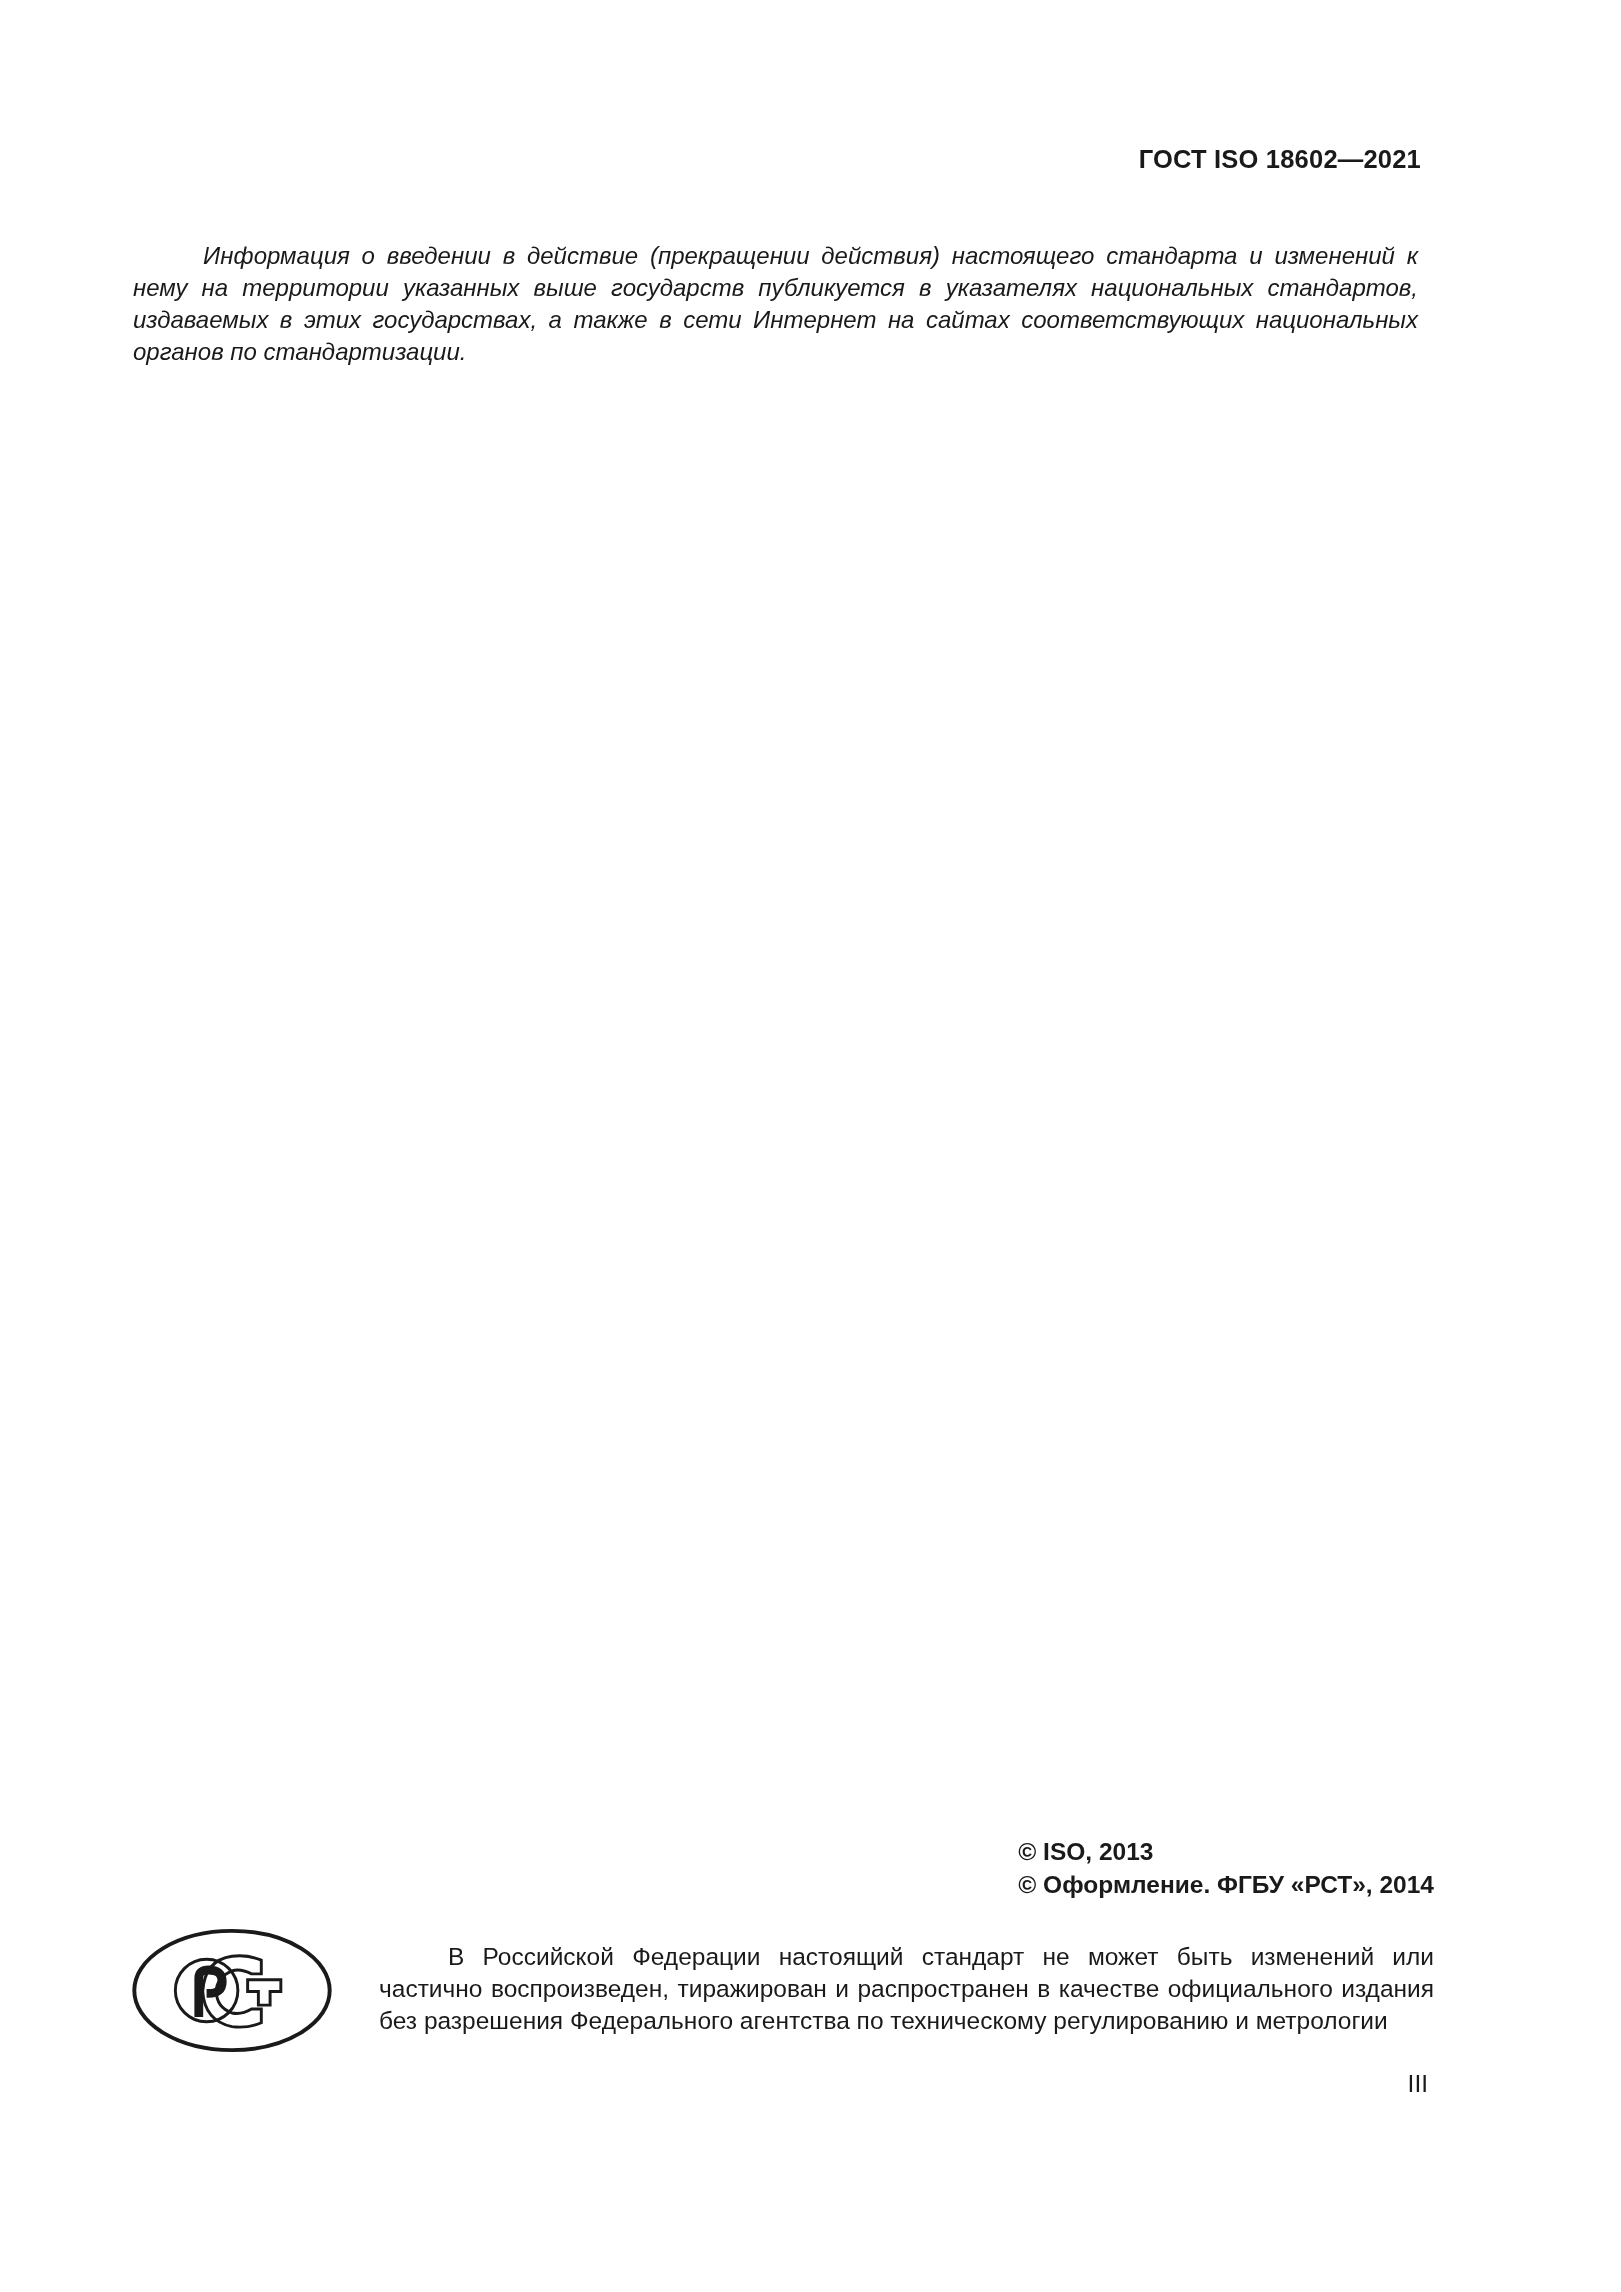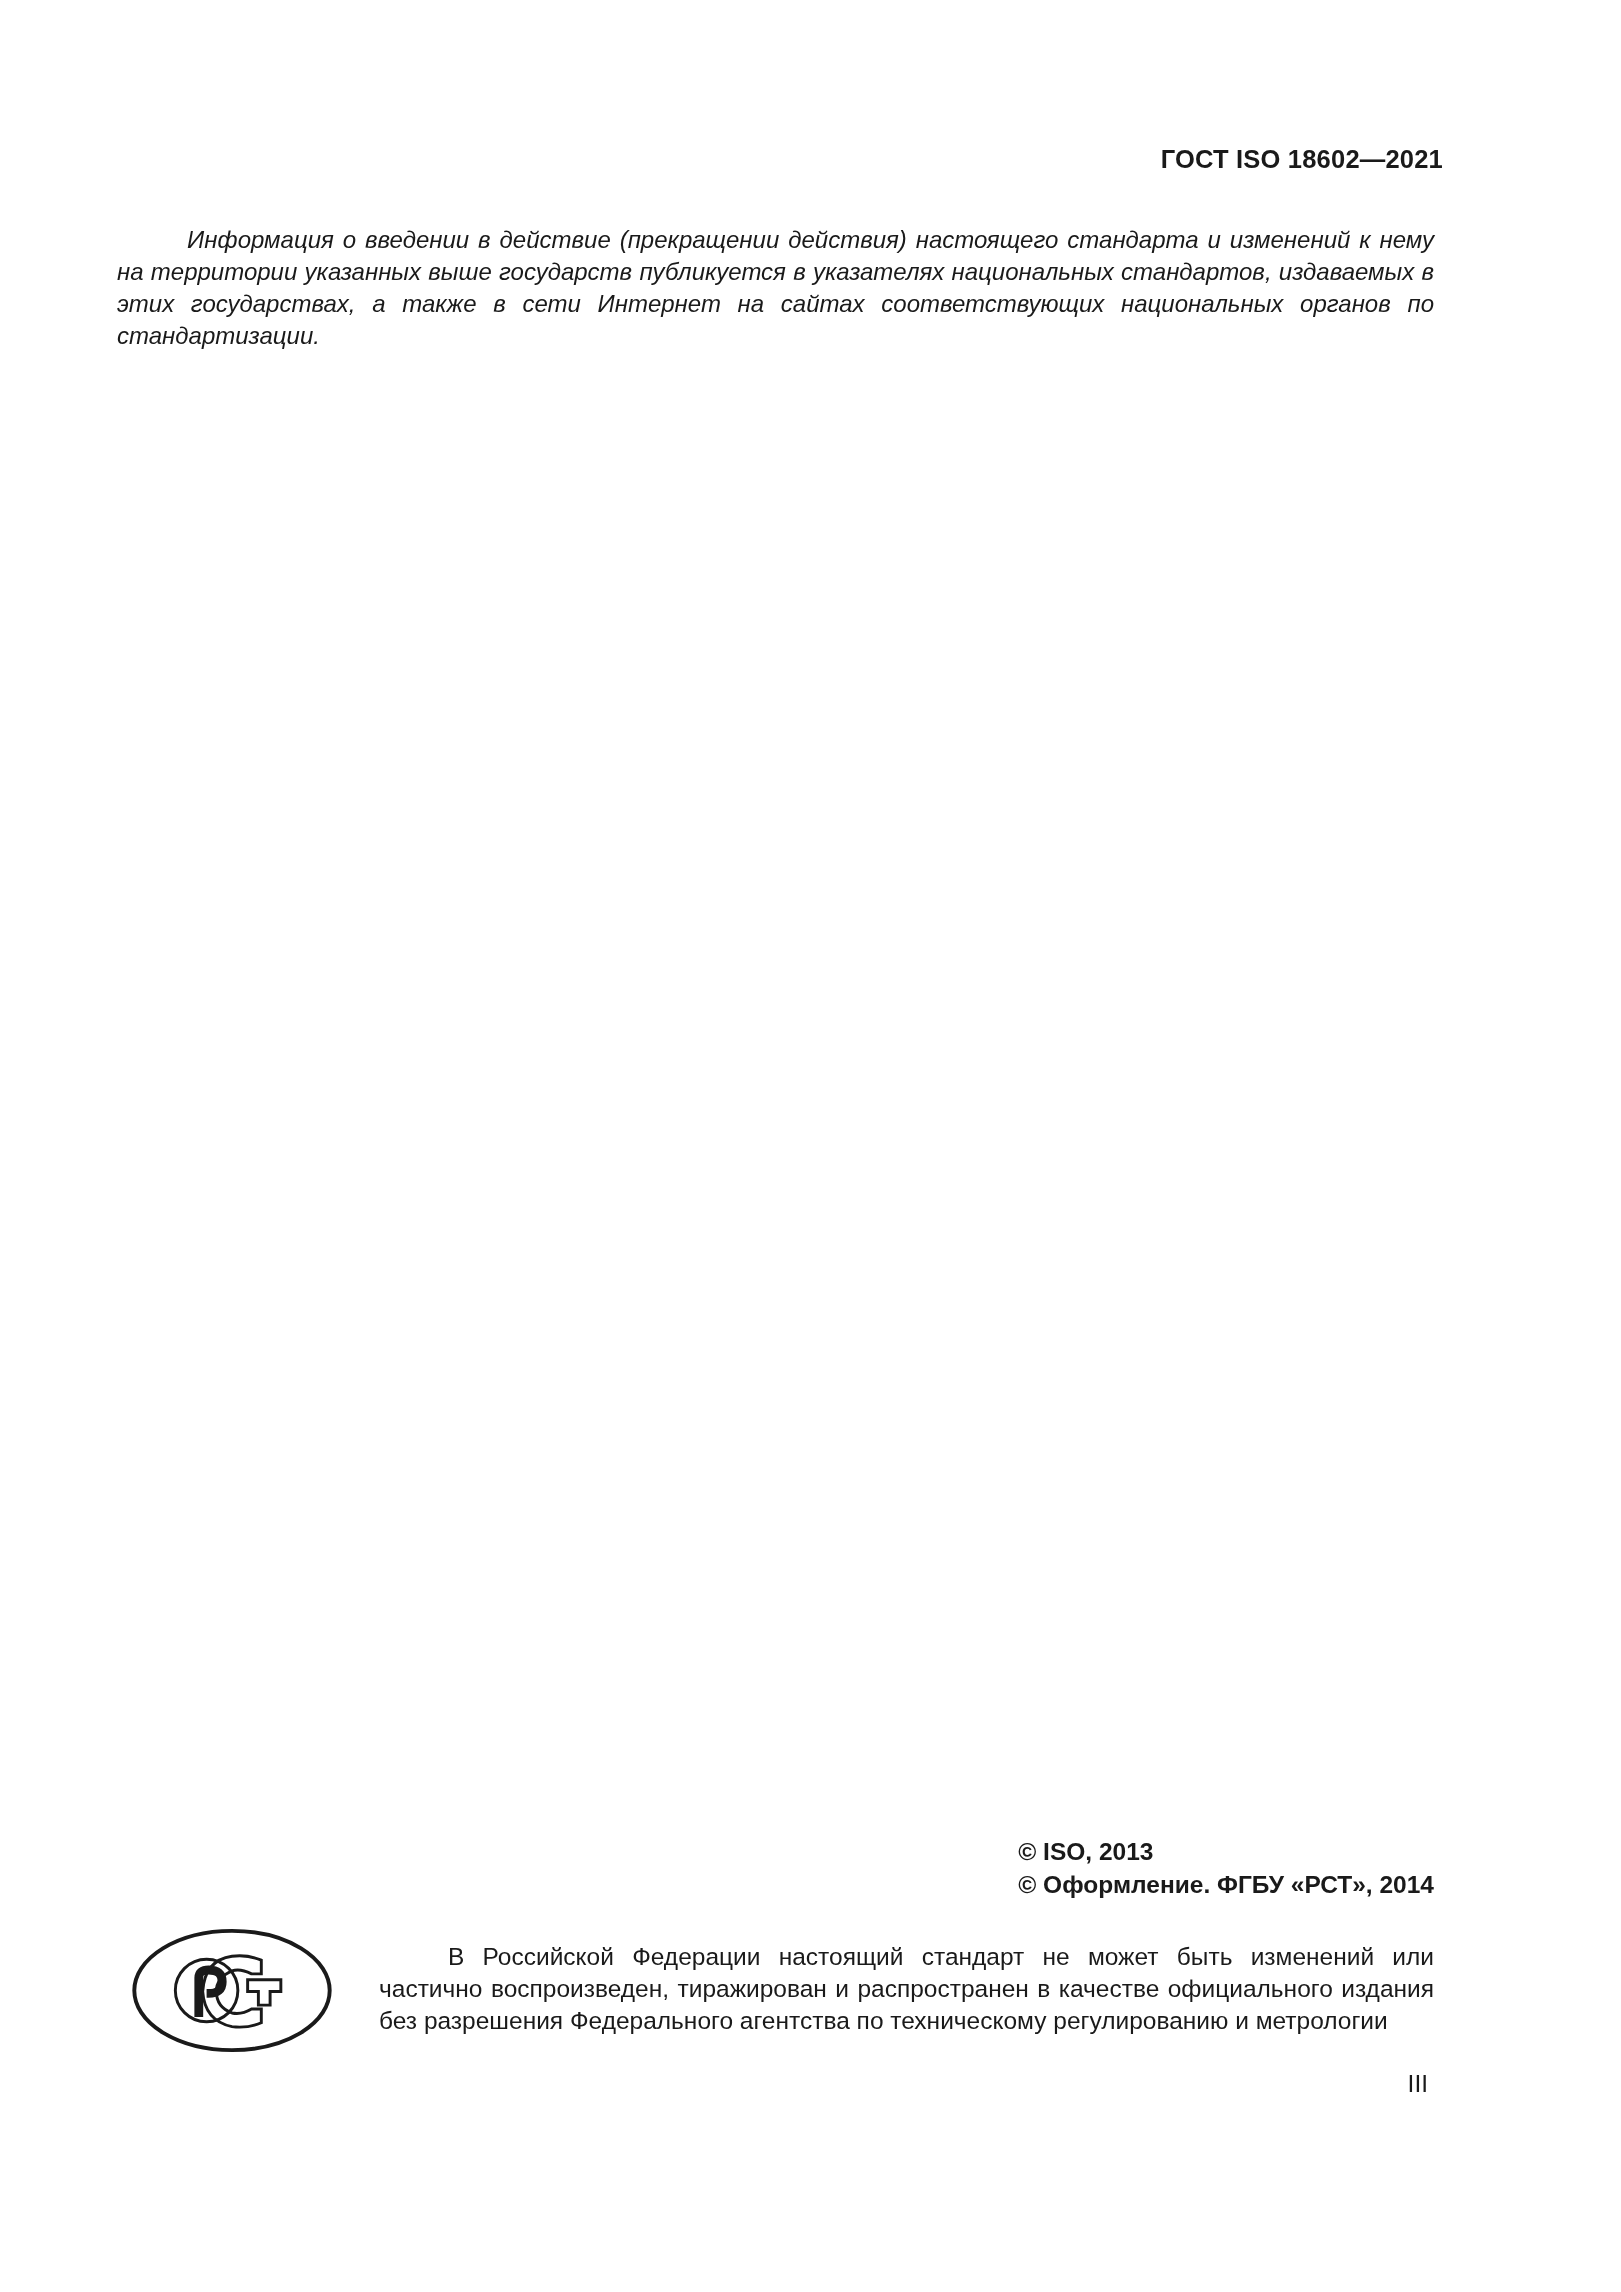--- a/index.html
+++ b/index.html
@@ -2,29 +2,29 @@
 <html><head>
   <meta charset="utf-8">
   <style>
     html, body { margin: 0; padding: 0; background: #ffffff; }
     body {
       width: 1621px; height: 2293px; position: relative; overflow: hidden;
       font-family: "Liberation Sans", "DejaVu Sans", sans-serif;
       color: #1a1a1a;
     }
     .page-header {
-      position: absolute; top: 145px; right: 178px;
+      position: absolute; top: 145px; right: 200px;
       font-weight: bold; font-size: 25.5px; letter-spacing: 0.2px;
     }
     .intro {
       position: absolute; top: 224px; left: 117px; width: 1317px;
       font-style: italic; font-size: 24px; line-height: 32px;
       text-align: justify;
     }
-    .intro p { margin: 0; text-indent: 70px; }
+    .intro p { margin: 16px; text-indent: 70px; }
     .intro p.last-line-left { text-align-last: left; }
     .copyright {
       position: absolute; top: 1835px; right: 187px;
       font-size: 24.5px; line-height: 33px; text-align: left; font-weight: bold;
     }
     .logo {
       position: absolute; left: 130px; top: 1927px; width: 204px; height: 127px;
     }
     .rights {
       position: absolute; top: 1941px; left: 379px; width: 1055px;

